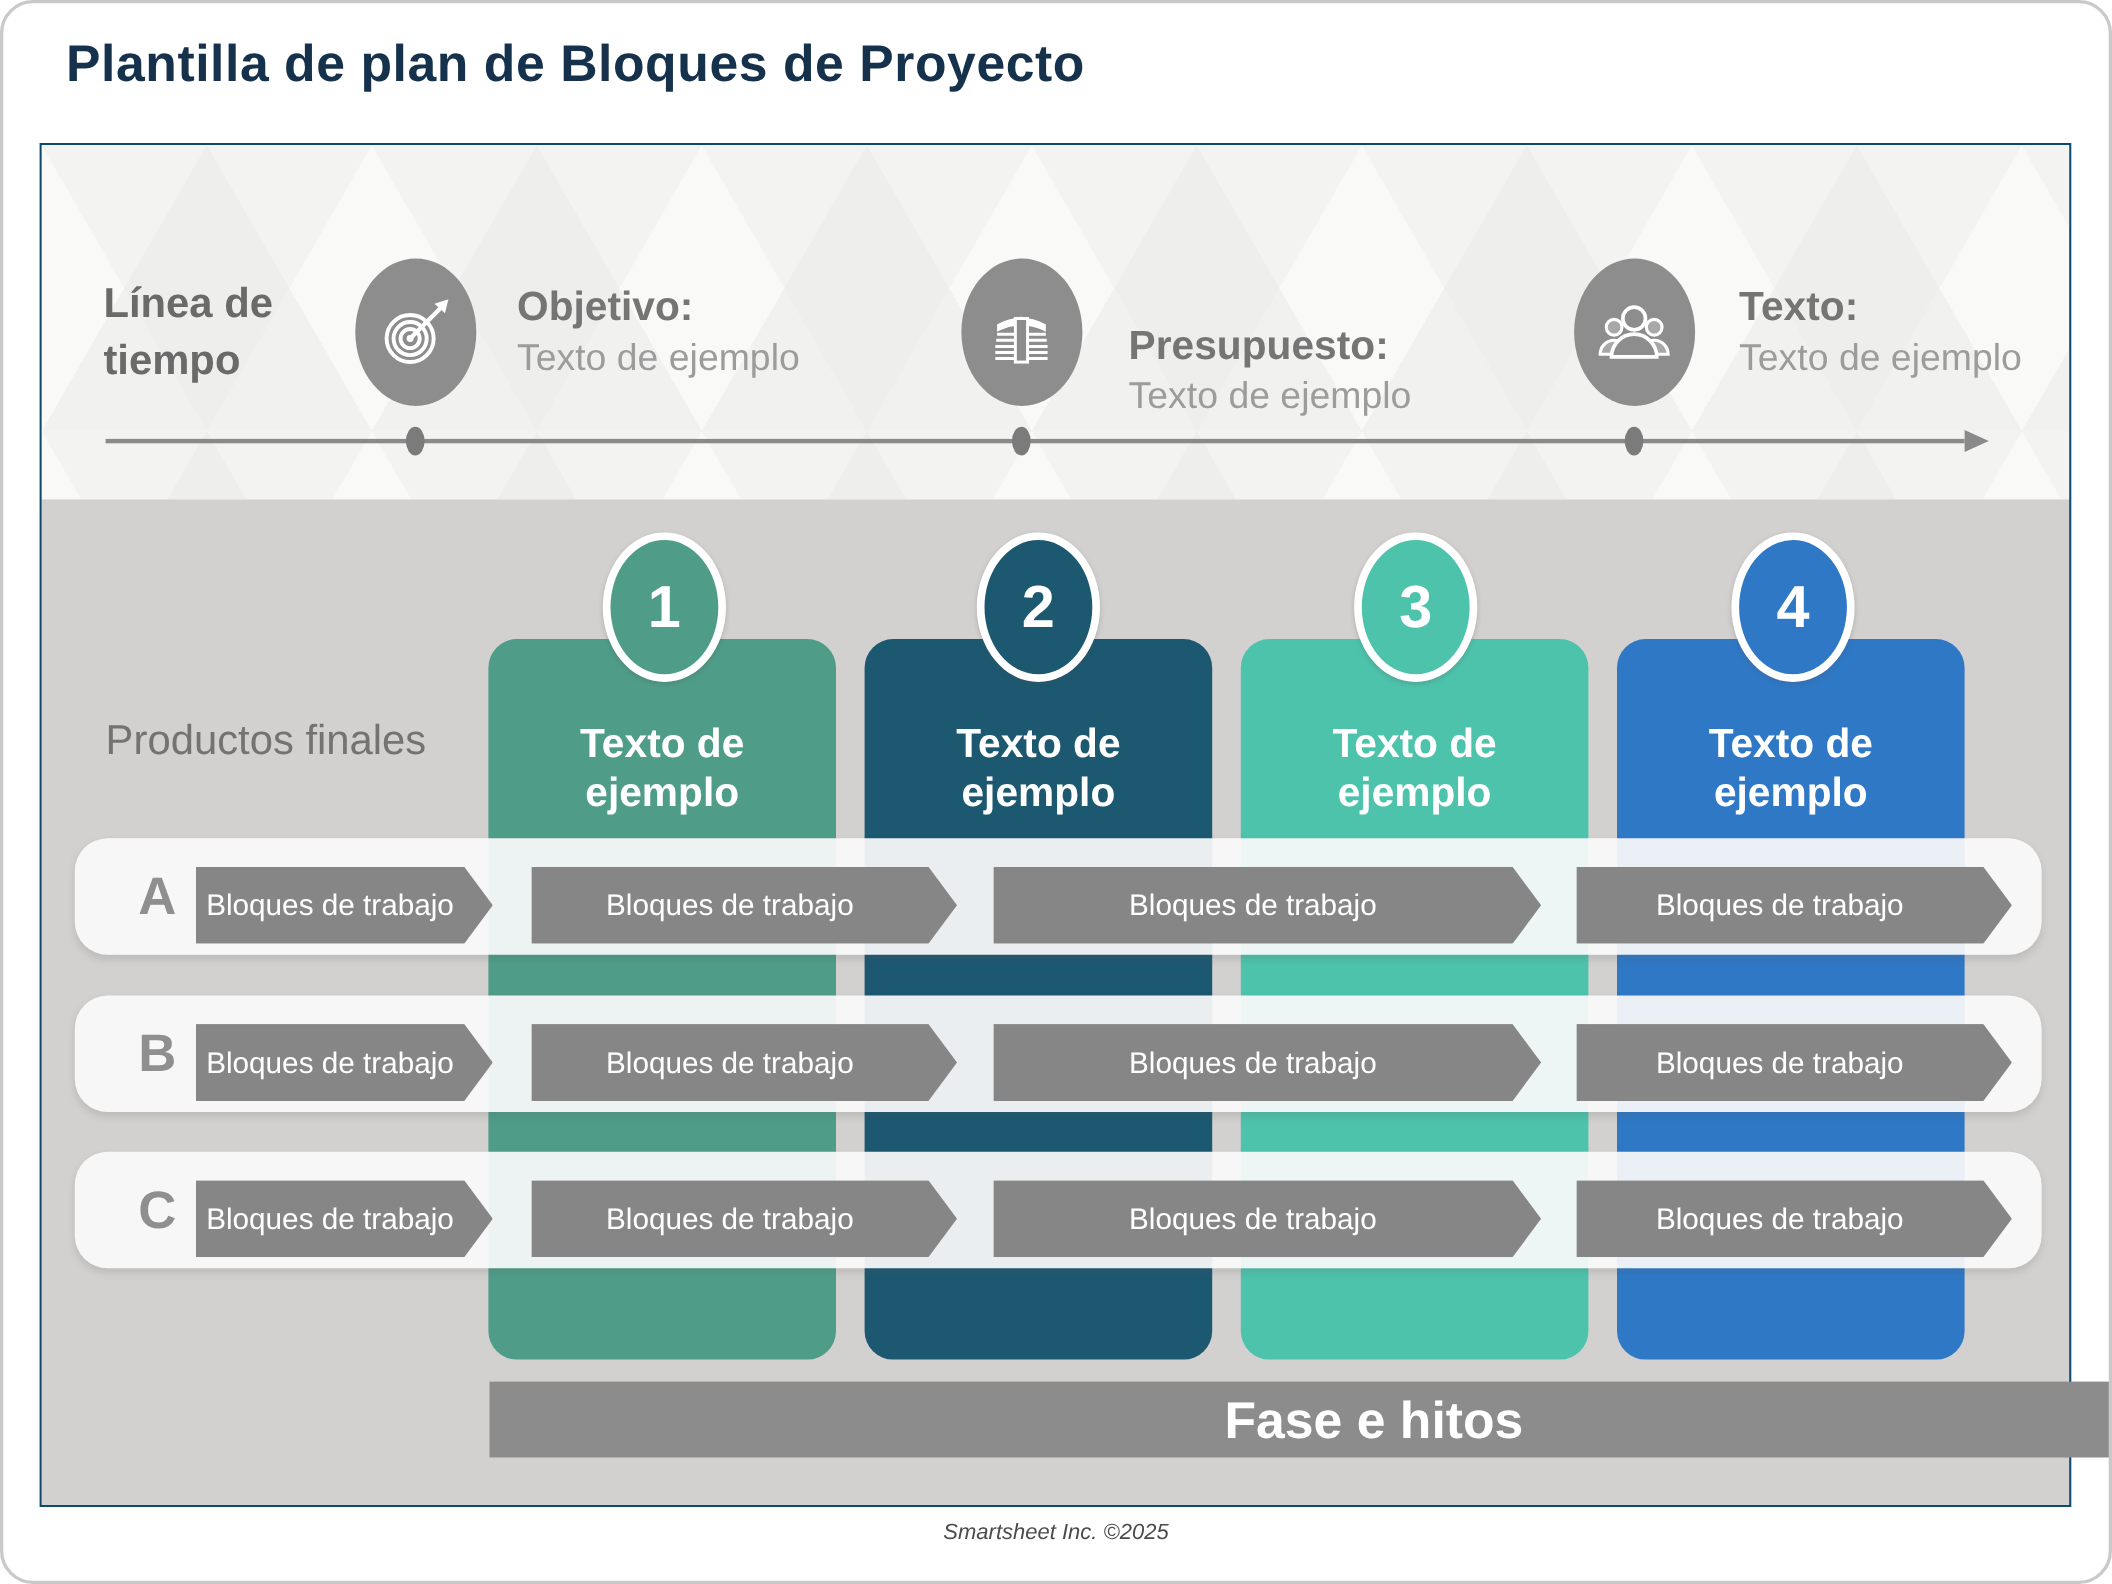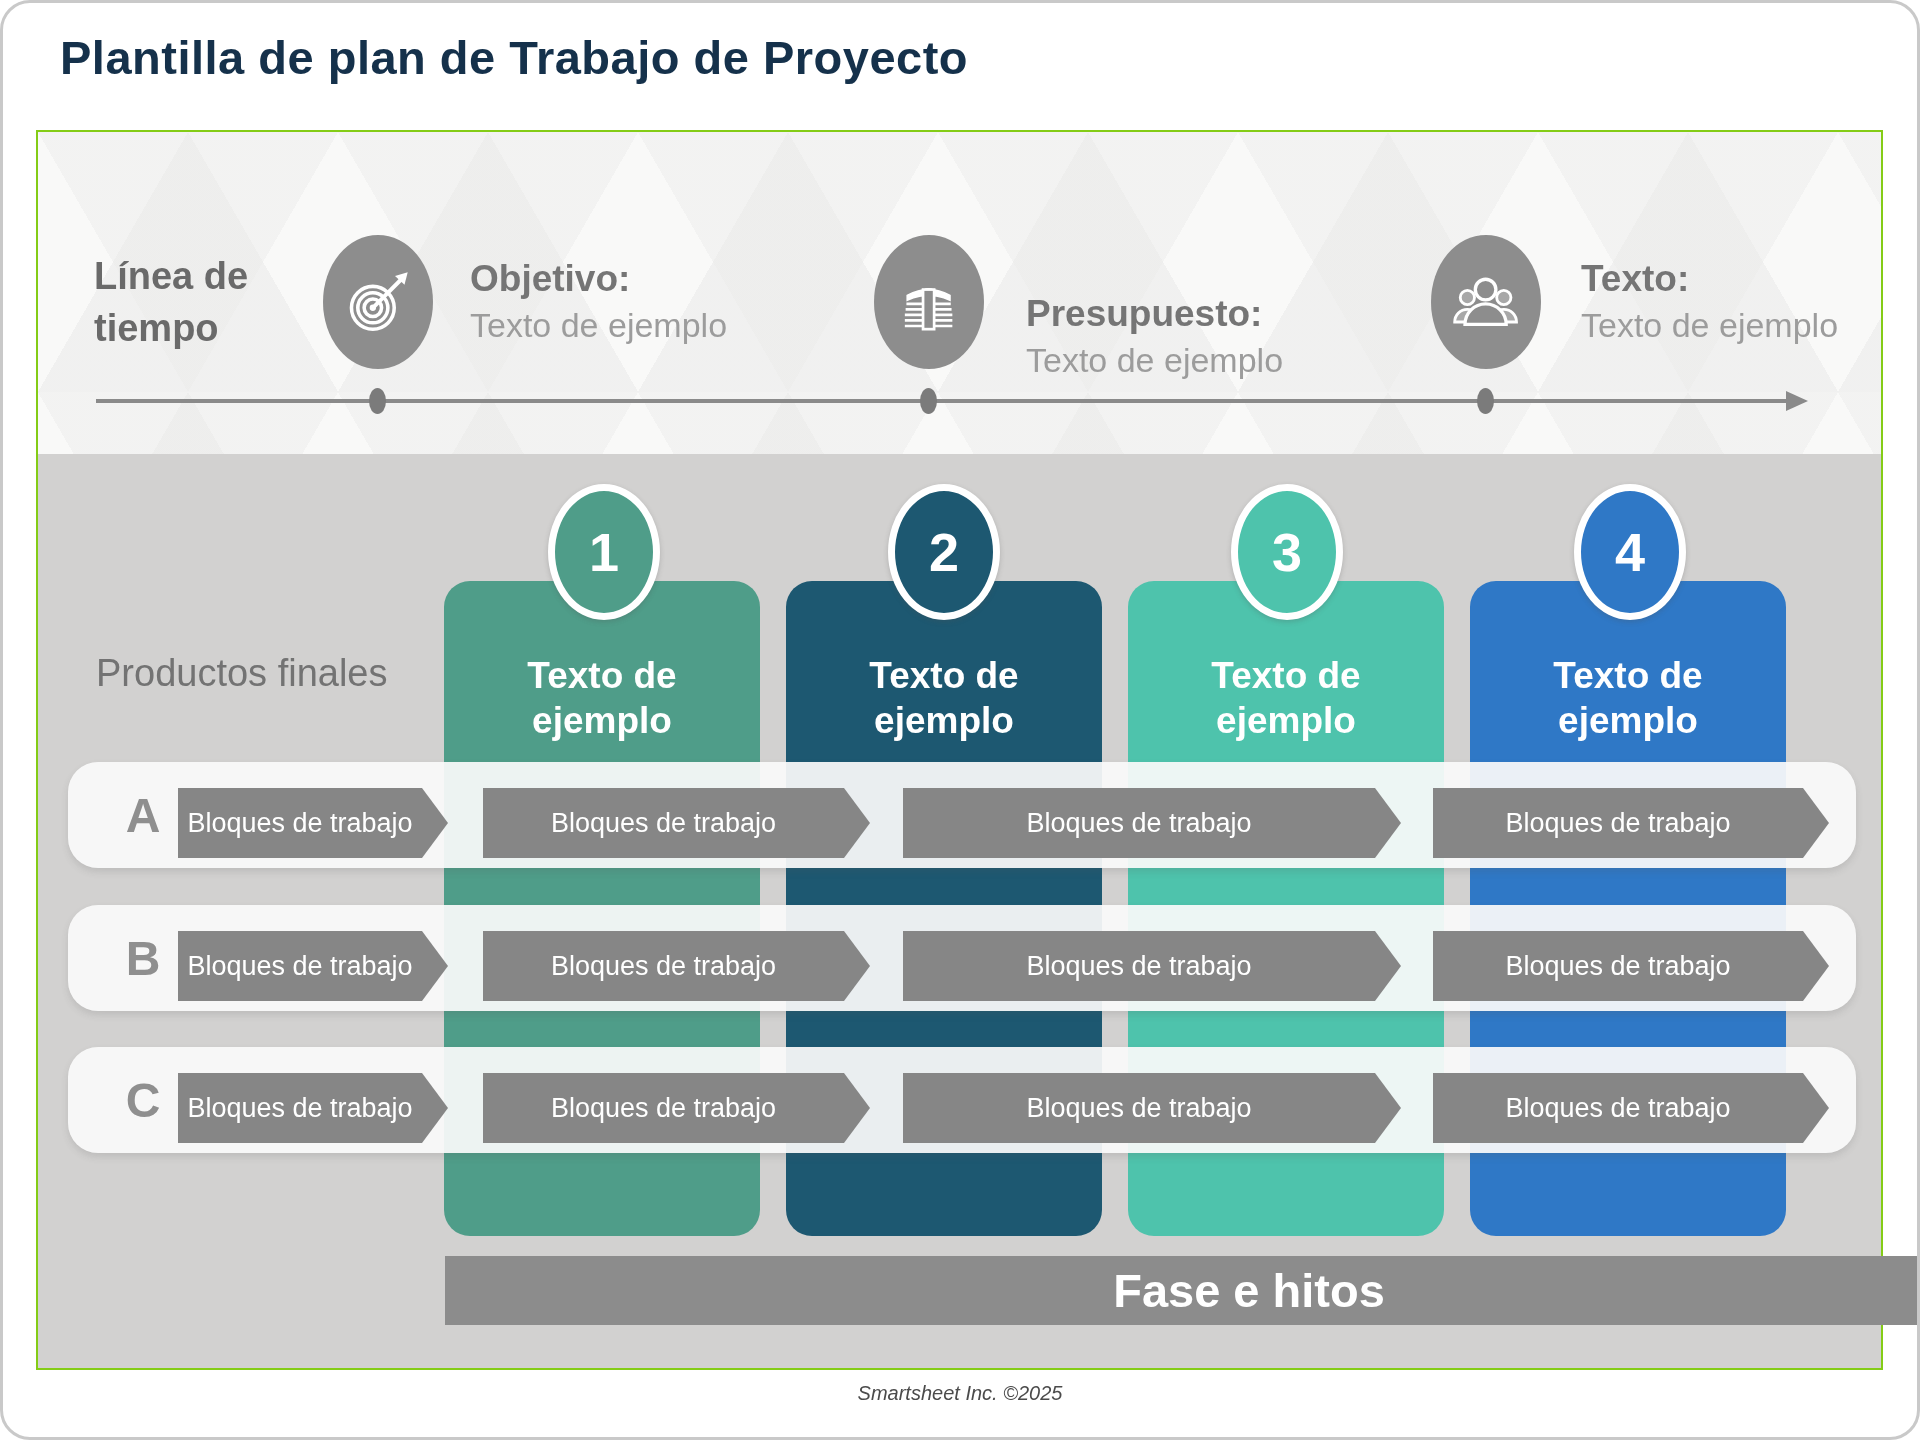--- a/index.html
+++ b/index.html
@@ -2,21 +2,21 @@
 <html><head>
 <meta charset="utf-8">
 <style>
   html,body{margin:0;padding:0;background:#fff;}
   .page{position:relative;width:1920px;height:1440px;background:#ffffff;overflow:hidden;
         font-family:"Liberation Sans", sans-serif;}
   .frame{position:absolute;inset:0;border:3px solid #c9c9c9;border-radius:30px;pointer-events:none;z-index:50;}
 
   .title{position:absolute;left:60px;top:30px;font-size:47px;font-weight:bold;color:#15314b;letter-spacing:.5px;}
 
-  .panel{position:absolute;left:36px;top:130px;width:1847px;height:1240px;border:2px solid #84cc16;
+  .panel{position:absolute;left:36px;top:130px;width:1847px;height:1240px;border:2px solid #0c4a6e;
          box-sizing:border-box;background:#fff;}
 
   
   .tl-strip{position:absolute;left:0;top:0;right:0;height:322px;background-color:#f9f9f8;
     background-image:
       conic-gradient(from 150deg at 50% 0%, rgba(234,234,233,.55) 0 60deg, transparent 60deg),
       conic-gradient(from 330deg at 50% 100%, rgba(241,241,240,.75) 0 60deg, transparent 60deg);
     background-size:300px 260px;}
   .gray-area{position:absolute;left:0;top:322px;right:0;bottom:0;background:#d2d1d0;}
 
@@ -66,21 +66,21 @@
 
   .footer{position:absolute;left:0;top:1382px;width:100%;text-align:center;font-size:20px;
           font-style:italic;color:#4b4b4b;}
 </style>
 </head>
 <body>
 
 <div class="page">
   <div class="frame"></div>
 
-  <div class="title">Plantilla de plan de Trabajo de Proyecto</div>
+  <div class="title">Plantilla de plan de Bloques de Proyecto</div>
 
   <div class="panel">
 
     <div class="tl-strip">
       <div class="tl-label">Línea de tiempo</div>
 
       <div class="tl-icon ic1">
         <svg viewBox="0 0 100 100">
           <g fill="none" stroke="#ffffff" stroke-width="4.5">
             <circle cx="44" cy="57" r="27"></circle>

